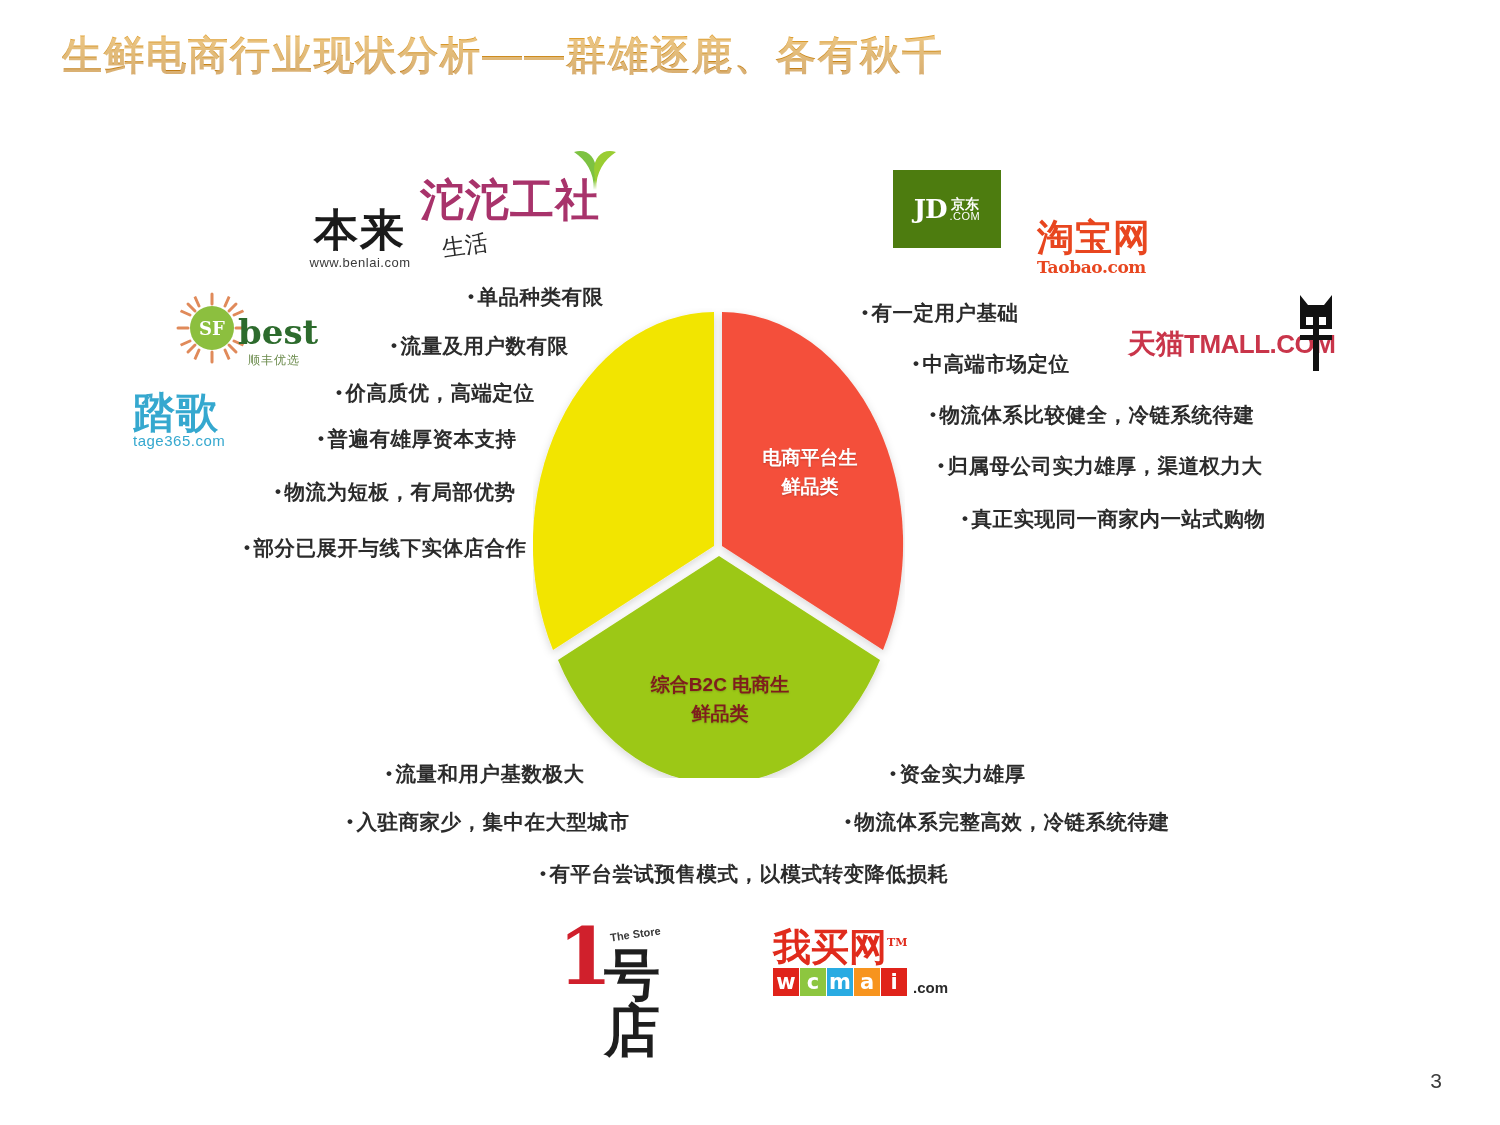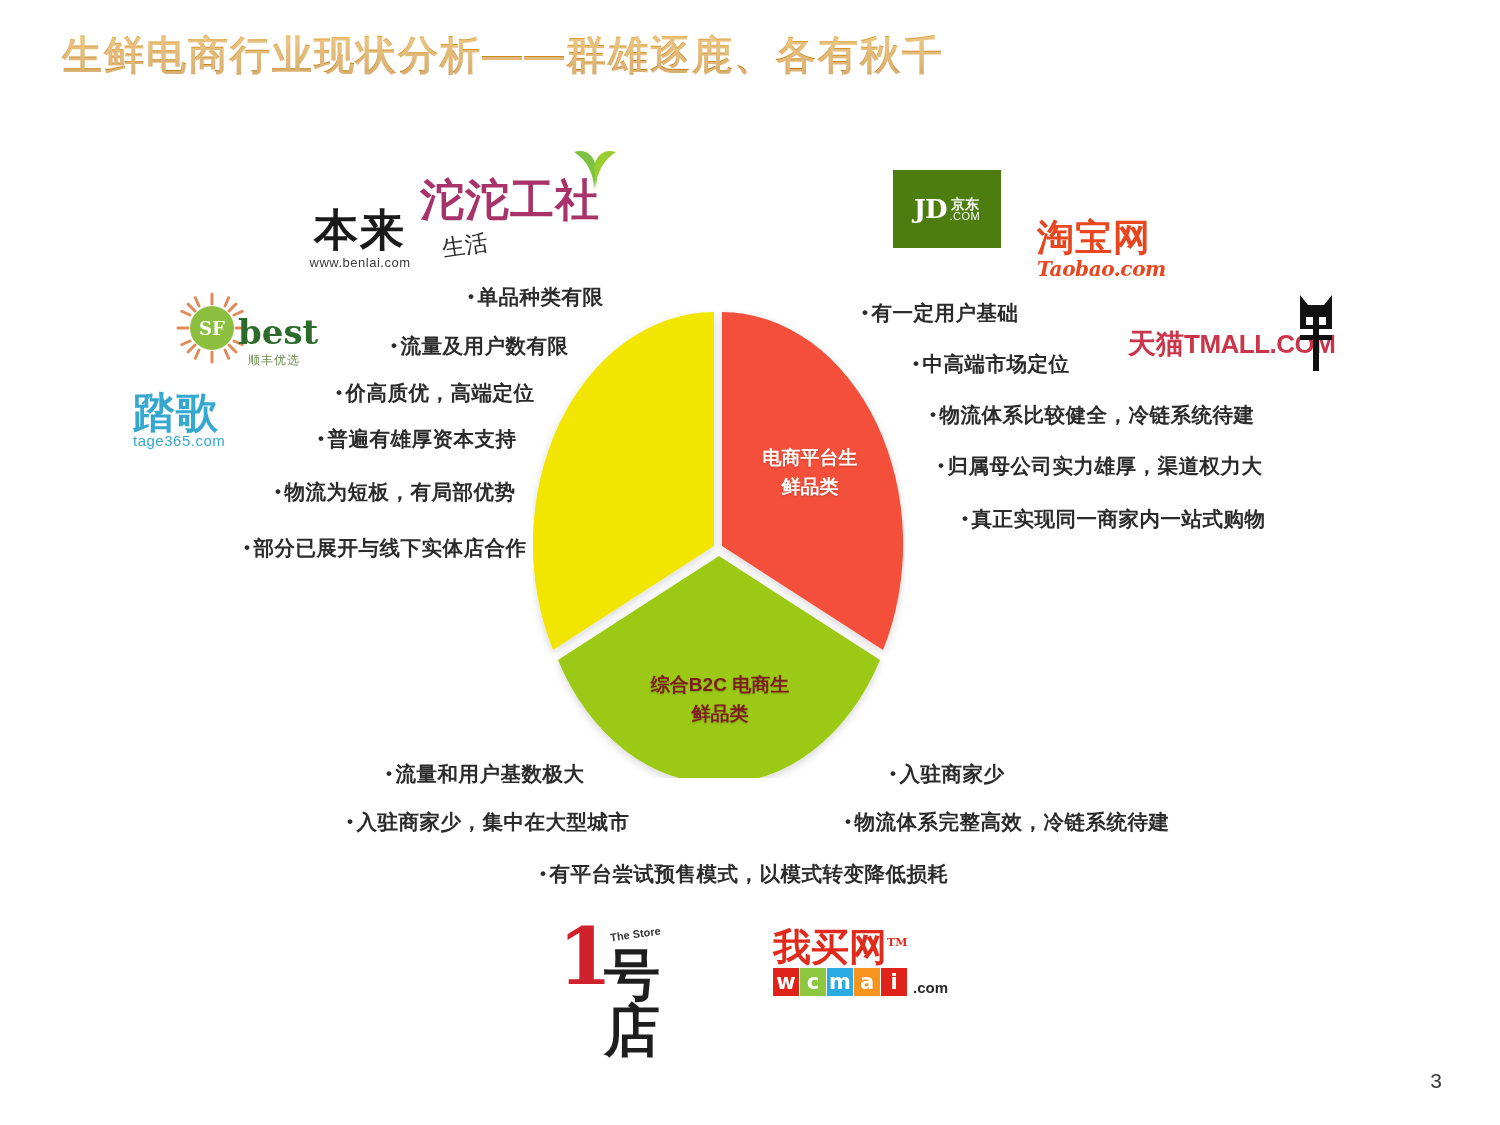--- a/index.html
+++ b/index.html
@@ -152,22 +152,22 @@
   #logo-jd .jdcn { font-size: 14px; color: #fff; font-weight: bold; display: block; }
   #logo-jd .jdcom { font-size: 11px; color: #fff; display: block; letter-spacing: 0.5px; }
 
   
   #logo-taobao { left: 1037px; top: 218px; width: 160px; text-align: left; }
   #logo-taobao .cn {
     font-size: 37px; font-weight: bold; color: #e8461f;
     font-family: "DejaVu Serif", serif; letter-spacing: 1px; line-height: 1.05;
   }
   #logo-taobao .en {
-    font-size: 20px; font-weight: bold; color: #e8461f;
-    font-family: "DejaVu Serif", serif; letter-spacing: -0.4px; font-style: italic;
+    font-size: 17px; font-weight: bold; color: #e8461f;
+    font-family: "DejaVu Serif", serif; letter-spacing: -0.4px;
   }
 
   
   #logo-tmall { left: 1128px; top: 325px; }
   #logo-tmall .cn {
     font-size: 28px; font-weight: bold; color: #c9354a;
     font-family: "DejaVu Serif", serif;
     margin-top: 6px;
   }
   #logo-tmall .en {
@@ -244,21 +244,21 @@
   <div class="bullet" style="left:244px; top:534px;">部分已展开与线下实体店合作</div>
 
   <div class="bullet" style="left:862px; top:299px;">有一定用户基础</div>
   <div class="bullet" style="left:913px; top:350px;">中高端市场定位</div>
   <div class="bullet" style="left:930px; top:401px;">物流体系比较健全，冷链系统待建</div>
   <div class="bullet" style="left:962px; top:505px;">真正实现同一商家内一站式购物</div>
   <div class="bullet" style="left:938px; top:452px;">归属母公司实力雄厚，渠道权力大</div>
 
   <div class="bullet" style="left:386px; top:760px;">流量和用户基数极大</div>
   <div class="bullet" style="left:347px; top:808px;">入驻商家少，集中在大型城市</div>
-  <div class="bullet" style="left:890px; top:760px;">入驻商家少</div>
+  <div class="bullet" style="left:890px; top:760px;">资金实力雄厚</div>
   <div class="bullet" style="left:845px; top:808px;">物流体系完整高效，冷链系统待建</div>
   <div class="bullet" style="left:540px; top:860px;">有平台尝试预售模式，以模式转变降低损耗</div>
 
   <div class="logo" id="logo-benlai">
     <div class="cn">本来</div>
     <div class="hand">生活</div>
     <div class="url">www.benlai.com</div>
   </div>
 
   <div class="logo" id="logo-tootoo">

